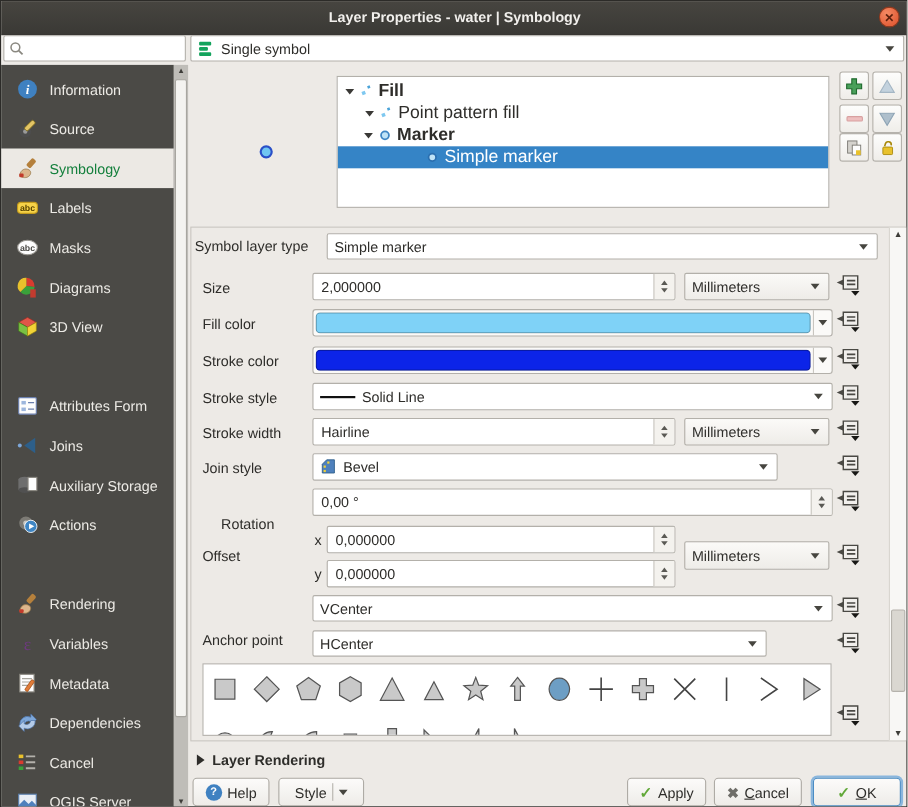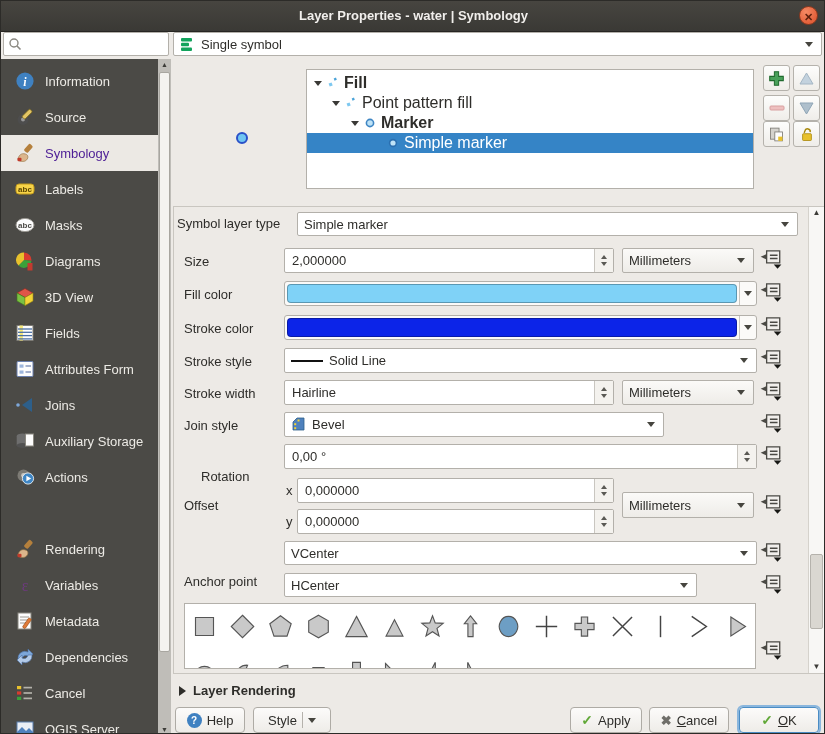--- a/index.html
+++ b/index.html
@@ -27,21 +27,21 @@
   .override{position:absolute;width:26px;height:24px;background:transparent;border:none;padding:0;cursor:pointer;}
   .ov .o1{fill:#f1efec;stroke:#4a4944;stroke-width:1.2;}
   .ov .o2{fill:#4a4944;}
   .ov .o3{stroke:#4a4944;stroke-width:1.4;fill:none;}
   .ov .o4{fill:#171714;}
   
   .sidebar{position:absolute;left:0;top:58px;width:157px;height:676px;background:#4b4a46;}
   .side-item{position:absolute;left:0;width:157px;height:36px;display:flex;align-items:center;cursor:pointer;}
   .side-item .slabel{font-size:13px;color:#eceae5;margin-left:8px;white-space:nowrap;}
   .side-item.selected{background:#ece9e4;}
-  .side-item.selected .slabel{color:#4c1d95;}
+  .side-item.selected .slabel{color:#15803d;}
   .sic{width:24px;height:24px;margin-left:12px;display:flex;align-items:center;justify-content:center;flex:none;}
   .sscroll{position:absolute;left:157px;top:58px;width:13px;height:676px;background:#bfbdb8;}
   .sscroll .ar{position:absolute;left:0;width:13px;height:11px;text-align:center;font-size:7px;color:#3d3c38;line-height:11px;}
   .sthumb{position:absolute;left:1px;top:13px;width:11px;height:580px;background:#f4f3f0;border:1px solid #a8a6a0;border-radius:2px;box-sizing:border-box;}
   
   .treepanel{position:absolute;left:305px;top:68px;width:448px;height:120px;background:#fff;border:1px solid #b3b0aa;box-sizing:border-box;overflow:hidden;}
   .trow{display:flex;align-items:center;height:20px;font-size:16px;color:#2e2d2a;gap:5px;box-sizing:border-box;}
   .trow.bold{font-weight:bold;}
   .trow.sel{background:#3584c6;color:#fff;}
   .tarr{width:0;height:0;border-left:4px solid transparent;border-right:4px solid transparent;border-top:5px solid #3a3936;flex:none;}
@@ -156,35 +156,20 @@
     <div class="side-item" style="top:220px">
       <span class="sic">
           <svg width="20" height="20" viewBox="0 0 20 20">
             <path d="M10 1.5 L18 6 L10 10.5 L2 6 Z" fill="#e05548" stroke="#8a2a20" stroke-width="0.6"></path>
             <path d="M2 6 L10 10.5 L10 18.5 L2 14 Z" fill="#7ac143" stroke="#3f7a1a" stroke-width="0.6"></path>
             <path d="M18 6 L10 10.5 L10 18.5 L18 14 Z" fill="#f2d336" stroke="#9a8a10" stroke-width="0.6"></path>
           </svg>
         </span>
       <span class="slabel">3D View</span>
     </div>
-    <div class="side-item" style="top:256px">
-      <span class="sic">
-          <svg width="20" height="20" viewBox="0 0 20 20">
-            <rect x="2" y="2.5" width="16" height="15" fill="#fdfdfd" stroke="#7d7b75"></rect>
-            <rect x="4.5" y="2.5" width="3.4" height="15" fill="#f5e878"></rect>
-            <g stroke="#4a6fa5" stroke-width="1.3">
-              <line x1="3" y1="6" x2="17" y2="6"></line>
-              <line x1="3" y1="9.3" x2="17" y2="9.3"></line>
-              <line x1="3" y1="12.6" x2="17" y2="12.6"></line>
-              <line x1="3" y1="15.9" x2="17" y2="15.9"></line>
-            </g>
-          </svg>
-        </span>
-      <span class="slabel">Fields</span>
-    </div>
     <div class="side-item" style="top:292px">
       <span class="sic">
           <svg width="20" height="20" viewBox="0 0 20 20">
             <rect x="2" y="2.5" width="16" height="15" rx="1" fill="#fdfdfd" stroke="#6a7fae"></rect>
             <rect x="4.5" y="5.5" width="4" height="3.2" fill="#9db6dd"></rect>
             <rect x="4.5" y="11.5" width="4" height="3.2" fill="#9db6dd"></rect>
             <line x1="10.5" y1="7" x2="16" y2="7" stroke="#6a7fae" stroke-width="1.2"></line>
             <line x1="10.5" y1="13" x2="16" y2="13" stroke="#6a7fae" stroke-width="1.2"></line>
           </svg>
         </span>
@@ -308,21 +293,21 @@
       <span>Fill</span>
     </div>
     <div class="trow" style="padding-left:25px;">
       <i class="tarr"></i>
       <svg width="12" height="12" viewBox="0 0 12 12">
           <rect x="2" y="6" width="3.2" height="3.2" transform="rotate(-20 3.5 7.5)" fill="#7ec8f0"></rect>
           <rect x="7" y="1" width="2.4" height="2.4" transform="rotate(-20 8 2)" fill="#4aa3d8"></rect>
         </svg>
       <span>Point pattern fill</span>
     </div>
-    <div class="trow bold" style="padding-left:44px;">
+    <div class="trow bold" style="padding-left:24px;">
       <i class="tarr"></i>
       <svg width="12" height="12" viewBox="0 0 12 12">
           <circle cx="6" cy="6" r="3.6" fill="#bfe3f7" stroke="#3f86c4" stroke-width="1.6"></circle>
         </svg>
       <span>Marker</span>
     </div>
     <div class="trow sel" style="padding-left:80px;">
       <svg width="12" height="12" viewBox="0 0 12 12">
           <circle cx="6" cy="6" r="3.4" fill="#bfe3f7" stroke="#2a6fb0" stroke-width="1.6"></circle>
         </svg>
@@ -445,21 +430,21 @@
       <i class="dd"></i>
   </div>
   <button class="override" style="left:757px;top:379px;"><svg class="ov" width="24" height="22" viewBox="0 0 22 20">
         <path class="o1" d="M7 2.5h12v11H7z"></path>
         <path class="o2" d="M7 5.5 1.5 8 7 10.5z"></path>
         <path class="o3" d="M10 6.5h7M10 9.5h7"></path>
         <path class="o4" d="M13.5 15h7l-3.5 4z"></path>
       </svg></button>
 
   <span class="rowlabel" style="left:183px;top:412px;">Join style</span>
-  <div class="combo" style="left:283px;top:411px;width:380px;height:25px;">
+  <div class="combo" style="left:283px;top:411px;width:423px;height:25px;">
     <svg width="15" height="15" viewBox="0 0 15 15">
         <path d="M2 13 V5 L6 1 H13 V13 Z" fill="#4f81bd" stroke="#2d5f8a" stroke-width="0.8"></path>
         <rect x="3.2" y="10.2" width="2" height="2" fill="#f2d336"></rect>
         <rect x="3.2" y="6.2" width="2" height="2" fill="#f2d336"></rect>
         <rect x="6.5" y="2.5" width="2" height="2" fill="#f2d336"></rect>
       </svg>
     <span>Bevel</span>
     <i class="dd"></i>
   </div>
   <button class="override" style="left:757px;top:411px;"><svg class="ov" width="24" height="22" viewBox="0 0 22 20">

